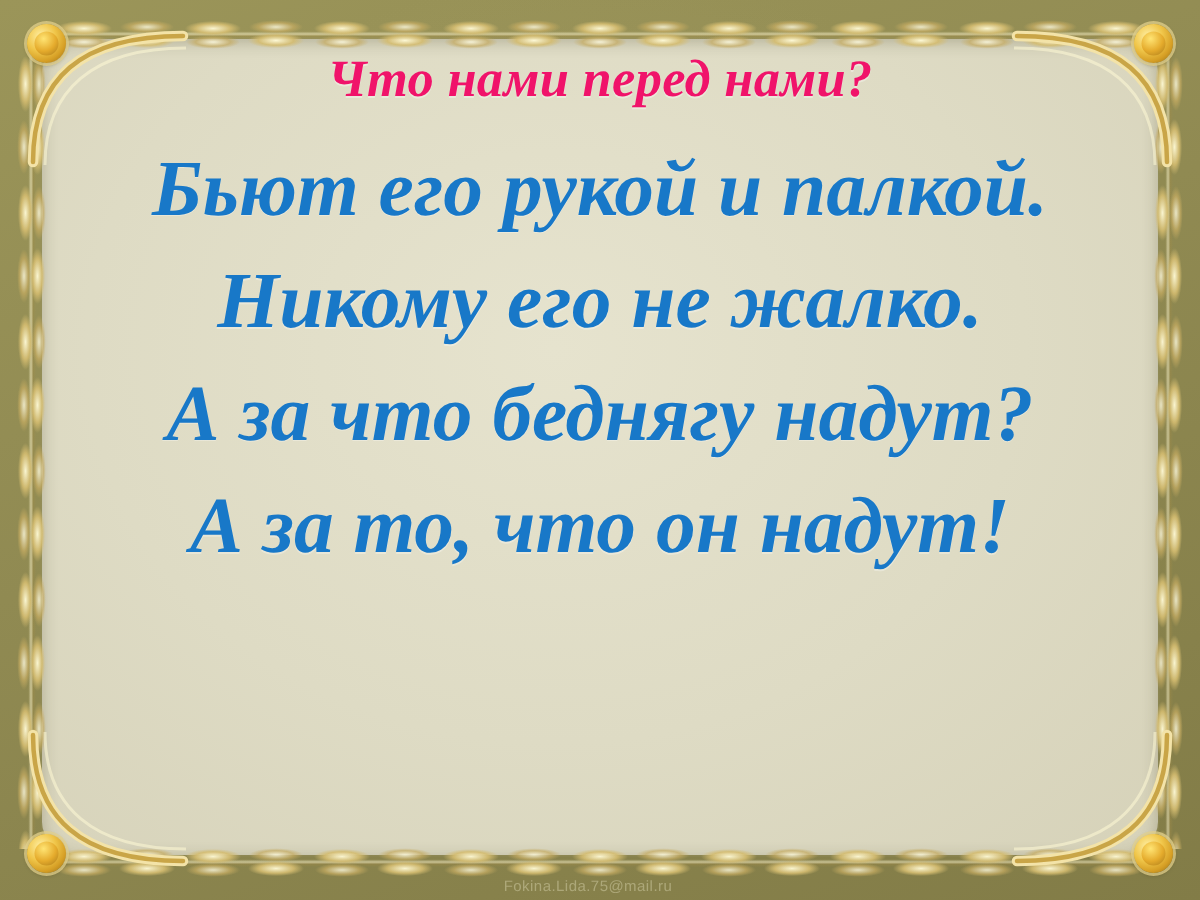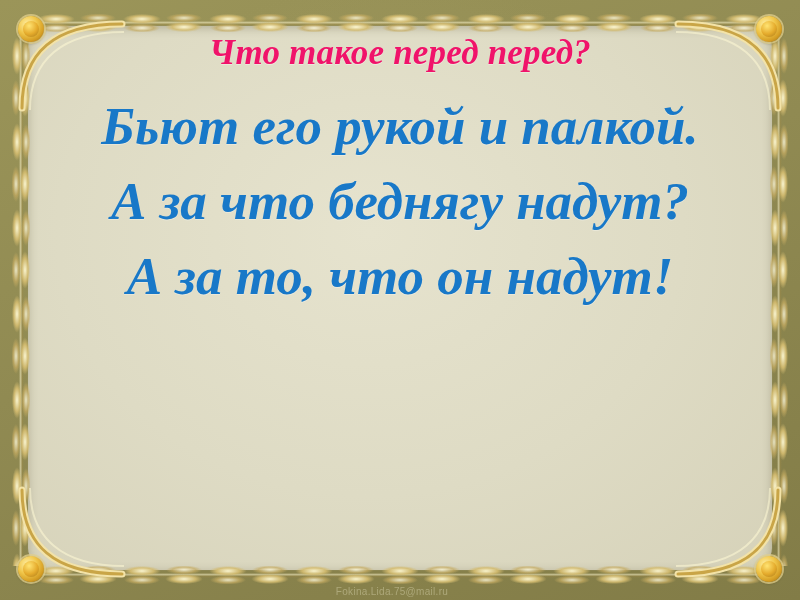--- a/index.html
+++ b/index.html
@@ -218,24 +218,25 @@
       <path d="M24,106 C24,56 56,28 118,28" fill="none" stroke="rgba(255,250,214,0.55)" stroke-width="2"></path>
     </svg>
   </div>
 
   <div class="stud stud-tl"></div>
   <div class="stud stud-tr"></div>
   <div class="stud stud-bl"></div>
   <div class="stud stud-br"></div>
 
   <div class="content">
-    <h1 class="title">Что такое перед перед?</h1>
+    <h1 class="title">Что нами перед нами?</h1>
 
     <div class="riddle">
       <div class="riddle-line">Бьют его рукой и палкой.</div>
+      <div class="riddle-line">Никому его не жалко.</div>
       <div class="riddle-line">А за что беднягу надут?</div>
       <div class="riddle-line">А за то, что он надут!</div>
     </div>
   </div>
 
   <div class="watermark">Fokina.Lida.75@mail.ru</div>
 
 </div>
 
 </body></html>

